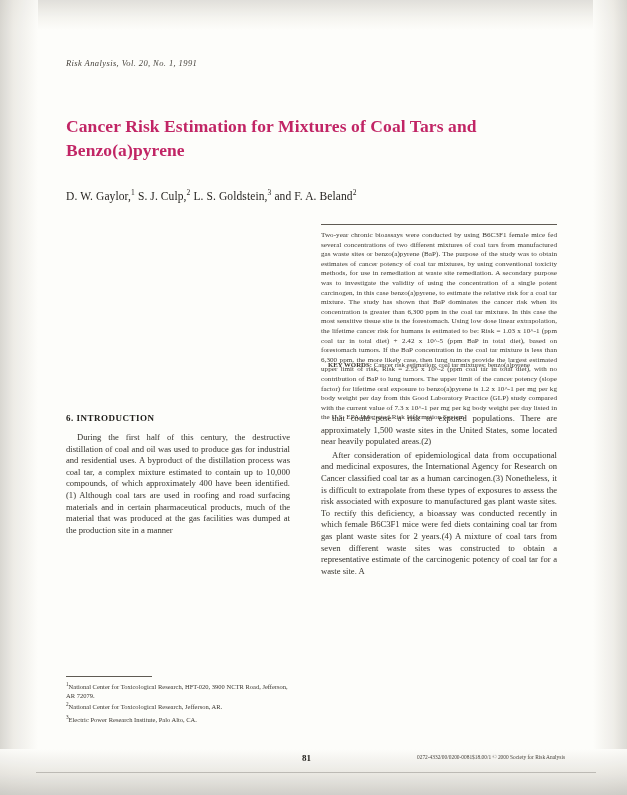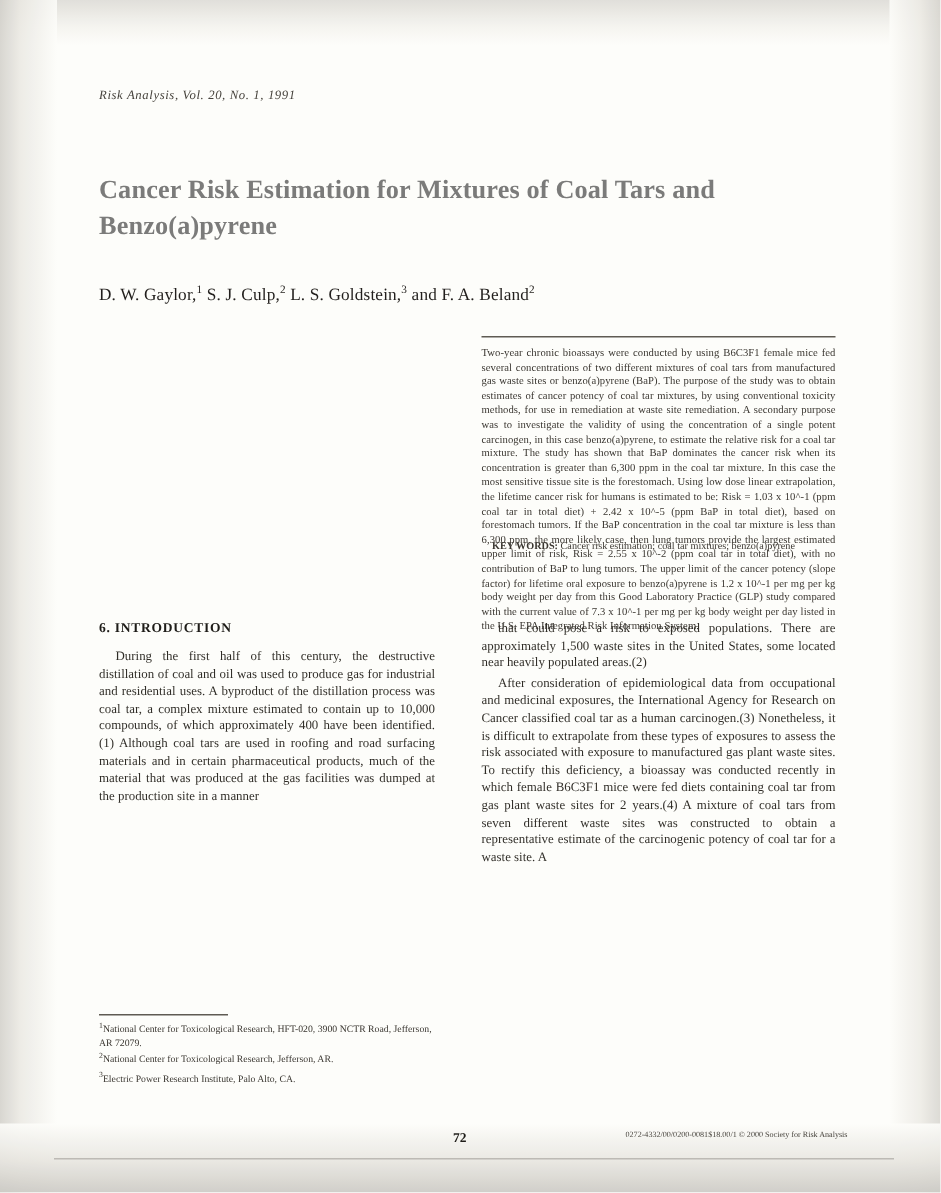--- a/index.html
+++ b/index.html
@@ -76,21 +76,21 @@
   #article-title {
     position: absolute;
     left: 66px;
     top: 114px;
     width: 470px;
     font-family: "Liberation Serif", serif;
     font-weight: bold;
     font-size: 17.5px;
     line-height: 24px;
     letter-spacing: .1px;
-    color: #737373;
+    color: #be185d;
   }
 
   
   #authors {
     position: absolute;
     left: 66px;
     top: 188px;
     width: 470px;
     font-weight: normal;
     font-size: 11.5px;
@@ -250,17 +250,17 @@
     <p class="body-par">After consideration of epidemiological data from occupational and medicinal exposures, the International Agency for Research on Cancer classified coal tar as a human carcinogen.(3) Nonetheless, it is difficult to extrapolate from these types of exposures to assess the risk associated with exposure to manufactured gas plant waste sites. To rectify this deficiency, a bioassay was conducted recently in which female B6C3F1 mice were fed diets containing coal tar from gas plant waste sites for 2 years.(4) A mixture of coal tars from seven different waste sites was constructed to obtain a representative estimate of the carcinogenic potency of coal tar for a waste site. A</p>
   </div>
 
   <div id="footnote-rule"></div>
   <div id="footnotes">
     <p class="footnote"><sup>1</sup><span>National Center for Toxicological Research, HFT-020, 3900 NCTR Road, Jefferson, AR 72079.</span></p>
     <p class="footnote"><sup>2</sup><span>National Center for Toxicological Research, Jefferson, AR.</span></p>
     <p class="footnote"><sup>3</sup><span>Electric Power Research Institute, Palo Alto, CA.</span></p>
   </div>
 
-  <div id="page-number">72</div>
+  <div id="page-number">81</div>
   <div id="copyright">0272-4332/00/0200-0081$18.00/1 © 2000 Society for Risk Analysis</div>
 
   <div id="scan-blur"></div>
 </div>
 
 </body></html>

